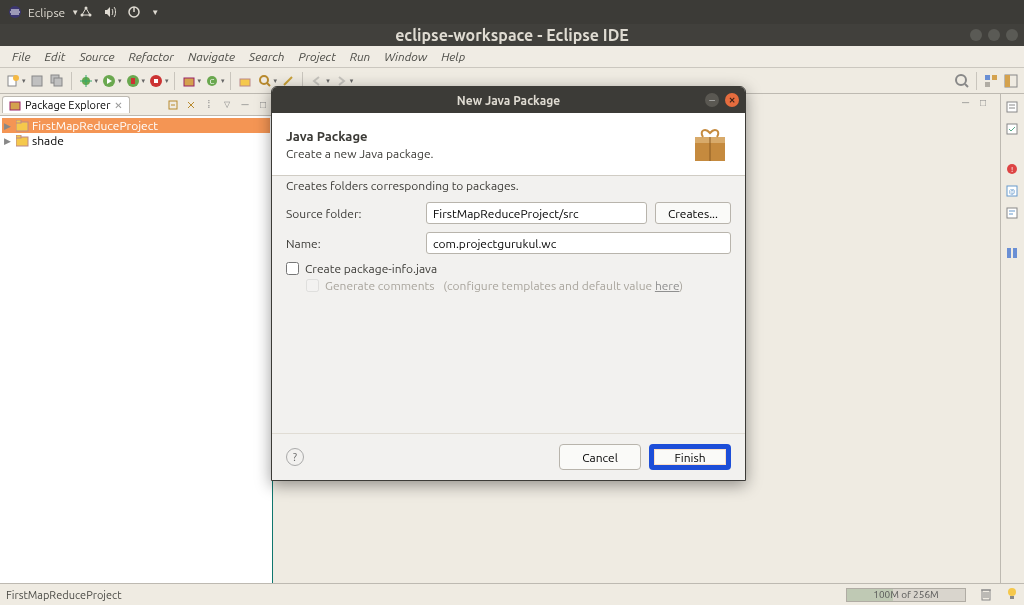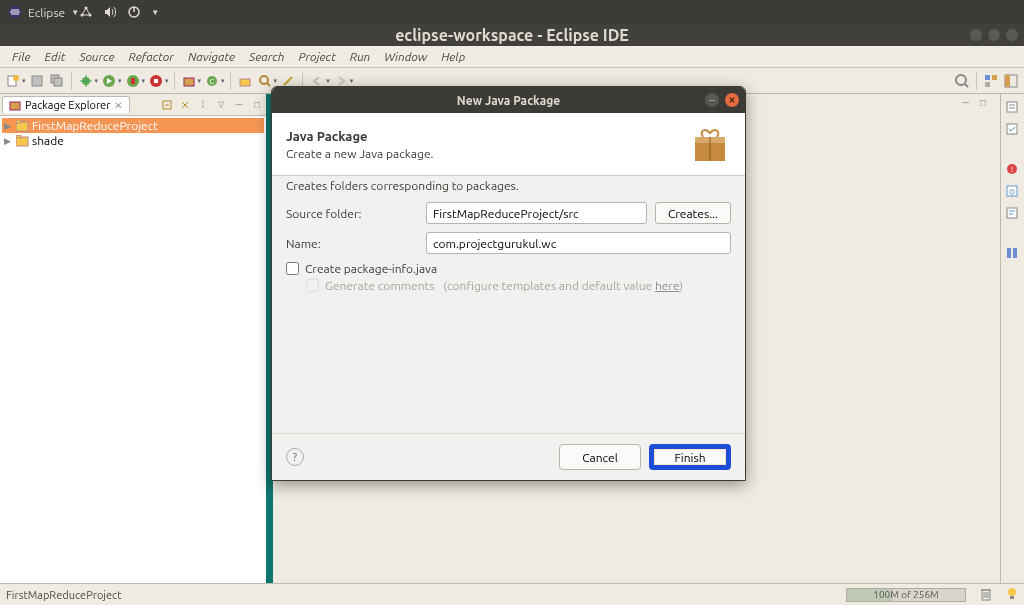--- a/index.html
+++ b/index.html
@@ -24,21 +24,21 @@
 
 .toolbar { height: 26px; background: #efebe2; display: flex; align-items: center; padding: 0 4px; gap: 2px; border-bottom: 1px solid #bdb9b1; }
 .tbtn { width: 18px; height: 18px; display: inline-flex; align-items: center; justify-content: center; }
 .tsep { width: 1px; height: 18px; background: #c9c5bd; margin: 0 3px; }
 .tdrop { font-size: 7px; color: #666; margin-left: -2px; }
 
 
 .workspace { display: flex; height: calc(100% - 24px - 22px - 22px - 26px - 22px); background: #efebe2; }
 
 
-.pane-left { width: 273px; display: flex; flex-direction: column; border-right: 7px solid #0f766e; }
+.pane-left { width: 273px; display: flex; flex-direction: column; border-right: 1px solid #0f766e; }
 .pane-left .tabrow { height: 22px; display: flex; align-items: center; background: #efebe2; border-bottom: 1px solid #bdb9b1; padding: 0 2px; }
 .tabrow .tab { display: flex; align-items: center; gap: 4px; background: #fff; border: 1px solid #bdb9b1; border-bottom: none; padding: 2px 6px; border-radius: 3px 3px 0 0; font-size: 11px; }
 .tabrow .tabicons { margin-left: auto; display: flex; gap: 4px; align-items: center; }
 .tabrow .tabicons span { width: 14px; height: 14px; display: inline-flex; align-items: center; justify-content: center; }
 .tree { flex: 1; background: #fff; padding: 2px; font-size: 12px; }
 .tree .row { display: flex; align-items: center; gap: 2px; padding: 1px 2px; }
 .tree .row.sel { background: #f49554; color: #fff; }
 .tree .arrow { width: 10px; color: #888; font-size: 9px; }
 .folder-icon { width: 14px; height: 12px; }
 

